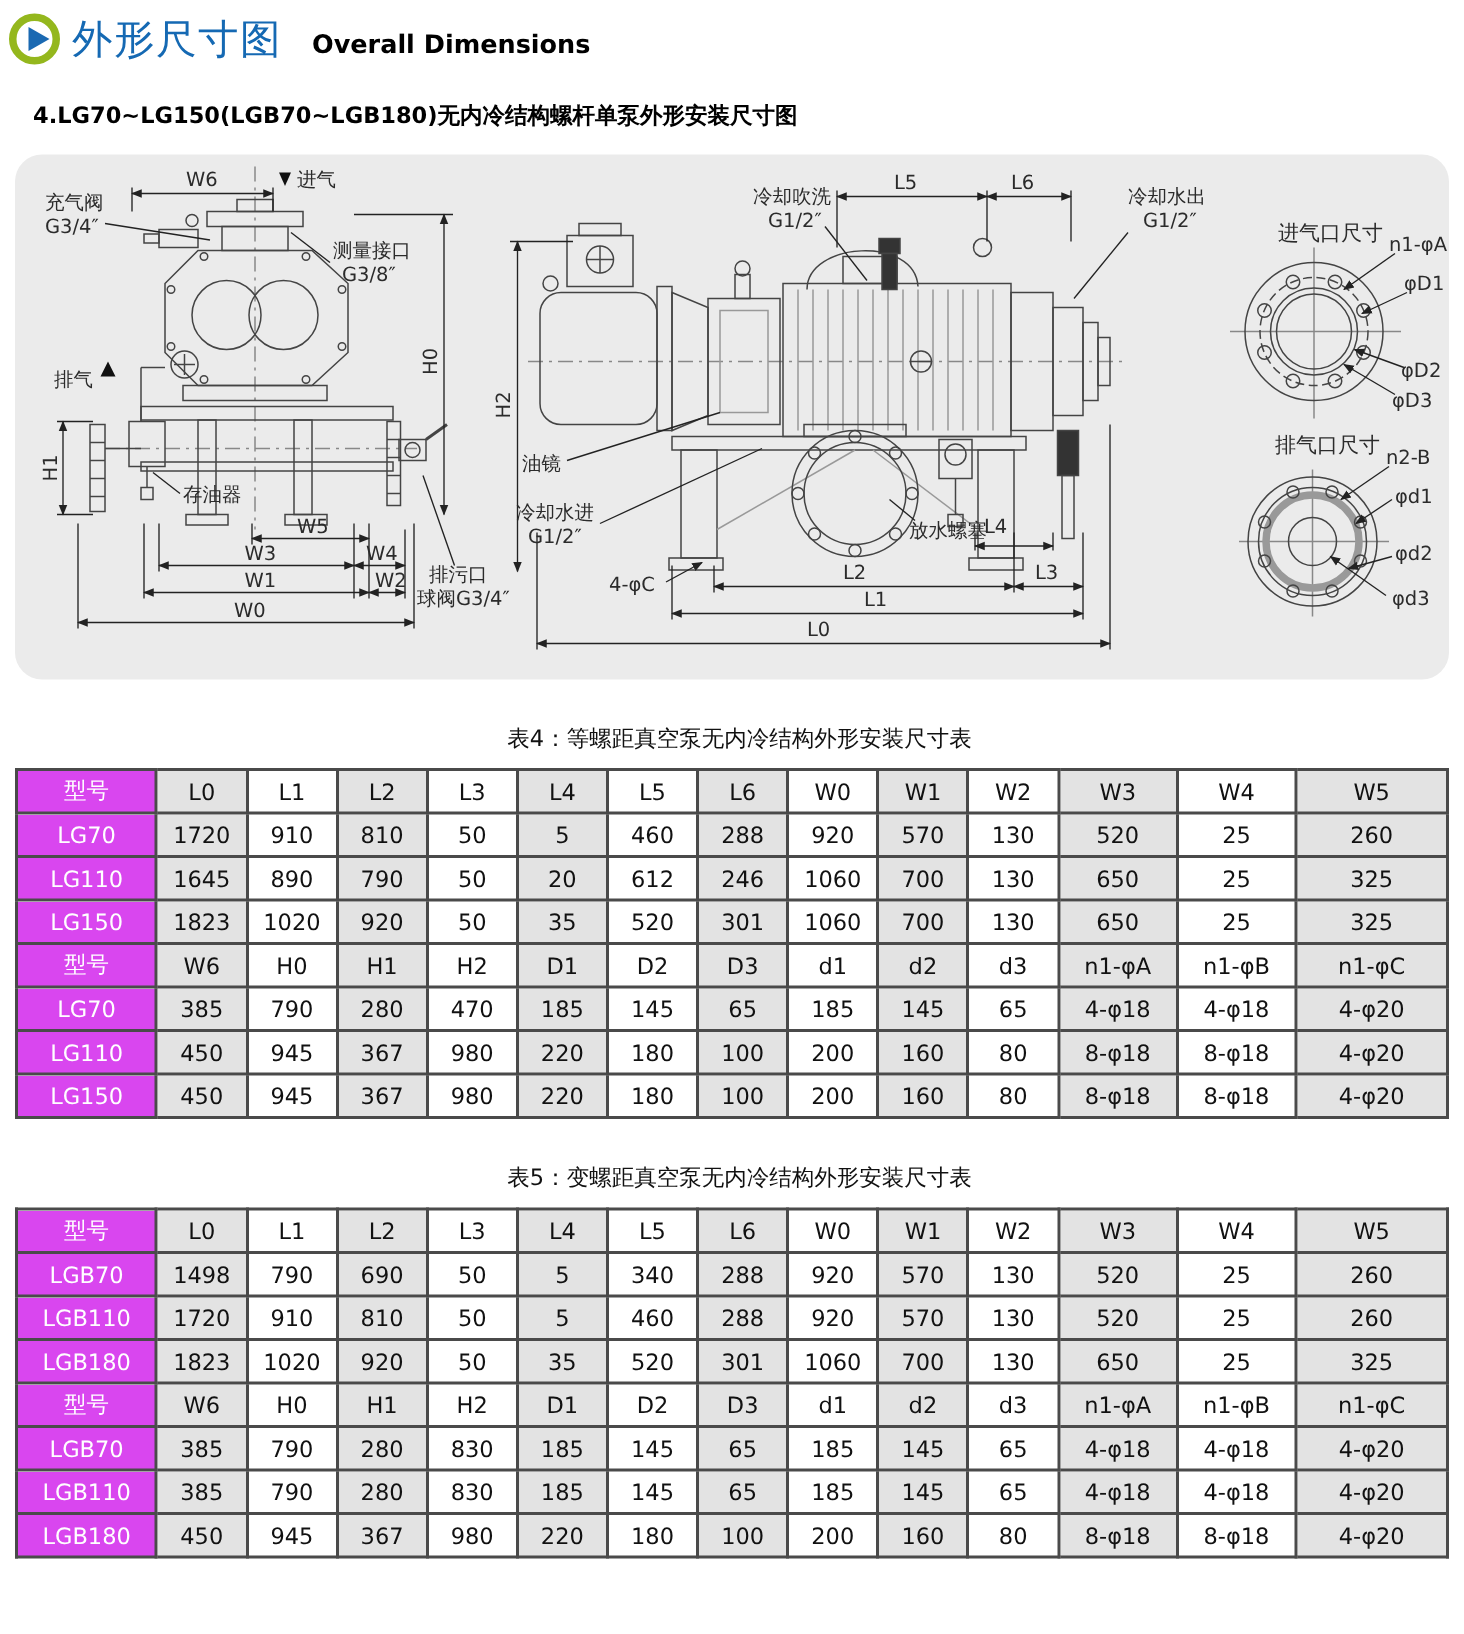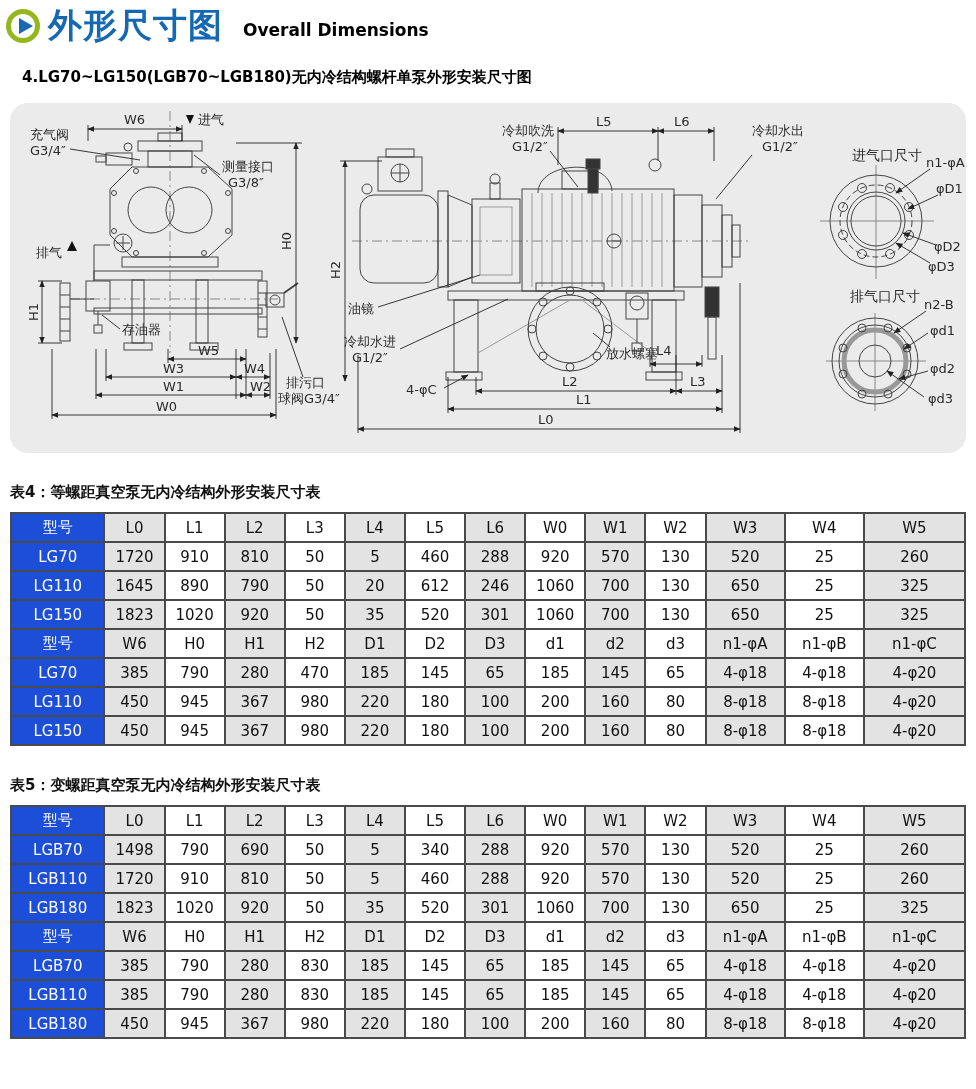--- a/index.html
+++ b/index.html
@@ -14,47 +14,47 @@
   .play-badge {
     width:34px; height:34px; border-radius:50%;
     border:5px solid #94b71d; background:#fff; position:relative; flex:0 0 auto;
   }
   .play-badge .tri {
     position:absolute; left:8px; top:4px;
     width:0; height:0;
     border-top:8px solid transparent; border-bottom:8px solid transparent;
     border-left:14px solid #1a69b2;
   }
-  .title-zh { color:#1569b3; font-size:34px; font-weight:bold; margin-left:8px; letter-spacing:1px; }
+  .title-zh { color:#1569b3; font-size:27px; font-weight:normal; margin-left:8px; letter-spacing:1px; }
   .title-en { color:#000; font-size:17px; font-weight:bold; margin-left:20px; margin-top:8px; }
   .subtitle { font-size:15px; font-weight:bold; color:#000; margin:22px 0 0 22px; }
 
   
   .panel {
     margin:16px 10px 0 10px; width:956px; height:350px;
     background:#ebebeb; border-radius:18px; overflow:hidden;
   }
   svg text { font-family:"DejaVu Sans","Liberation Sans",sans-serif; fill:#2b2b2b; }
   .lbl  { font-size:13px; }
   .dim  { font-size:13px; }
   .ftitle { font-size:14px; }
 
   
-  .tbl-title { font-size:15px; font-weight:bold; margin:30px 0 10px 10px; }
+  .tbl-title { font-size:15px; font-weight:normal; margin:30px 0 10px 10px;text-align:center; }
   table.dims {
     width:956px; margin:0 10px; border-collapse:collapse; table-layout:fixed;
     border:2px solid #222;
   }
   table.dims td {
     border:2px solid #4a4a4a; text-align:center; vertical-align:middle;
     height:29px; font-size:15px; background:#fff; overflow:hidden; white-space:nowrap;
   }
   table.dims td:nth-child(even) { background:#e3e3e3; }
   table.dims td:first-child {
-    background:#1d4ed8; color:#ffffff; width:9.8%;
+    background:#d946ef; color:#ffffff; width:9.8%;
   }
   table.dims td:nth-child(12), table.dims td:nth-child(13) { width:8.3%; }
   table.dims td:nth-child(14) { width:10.6%; }
 </style>
 </head>
 <body>
 
 <div class="hdr">
   <span class="play-badge">
       <span class="tri"></span>

